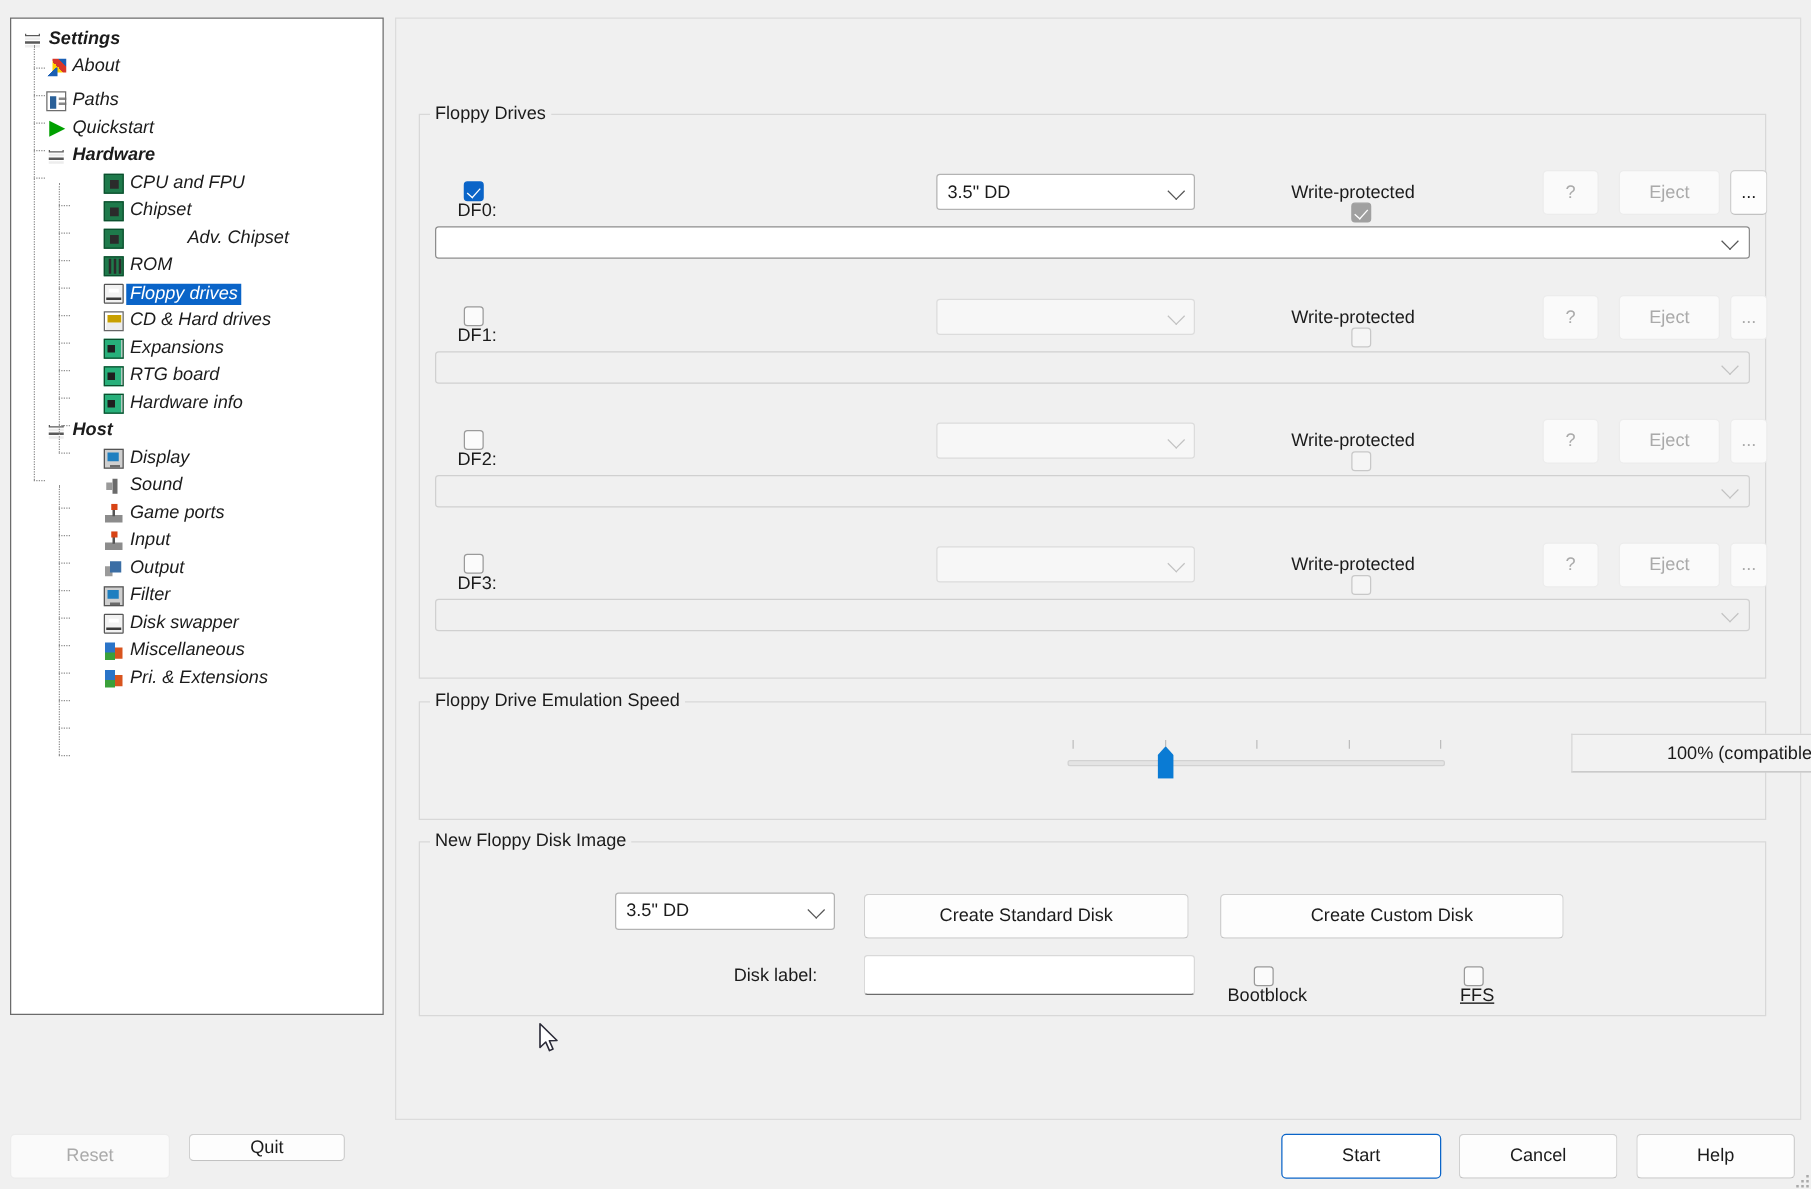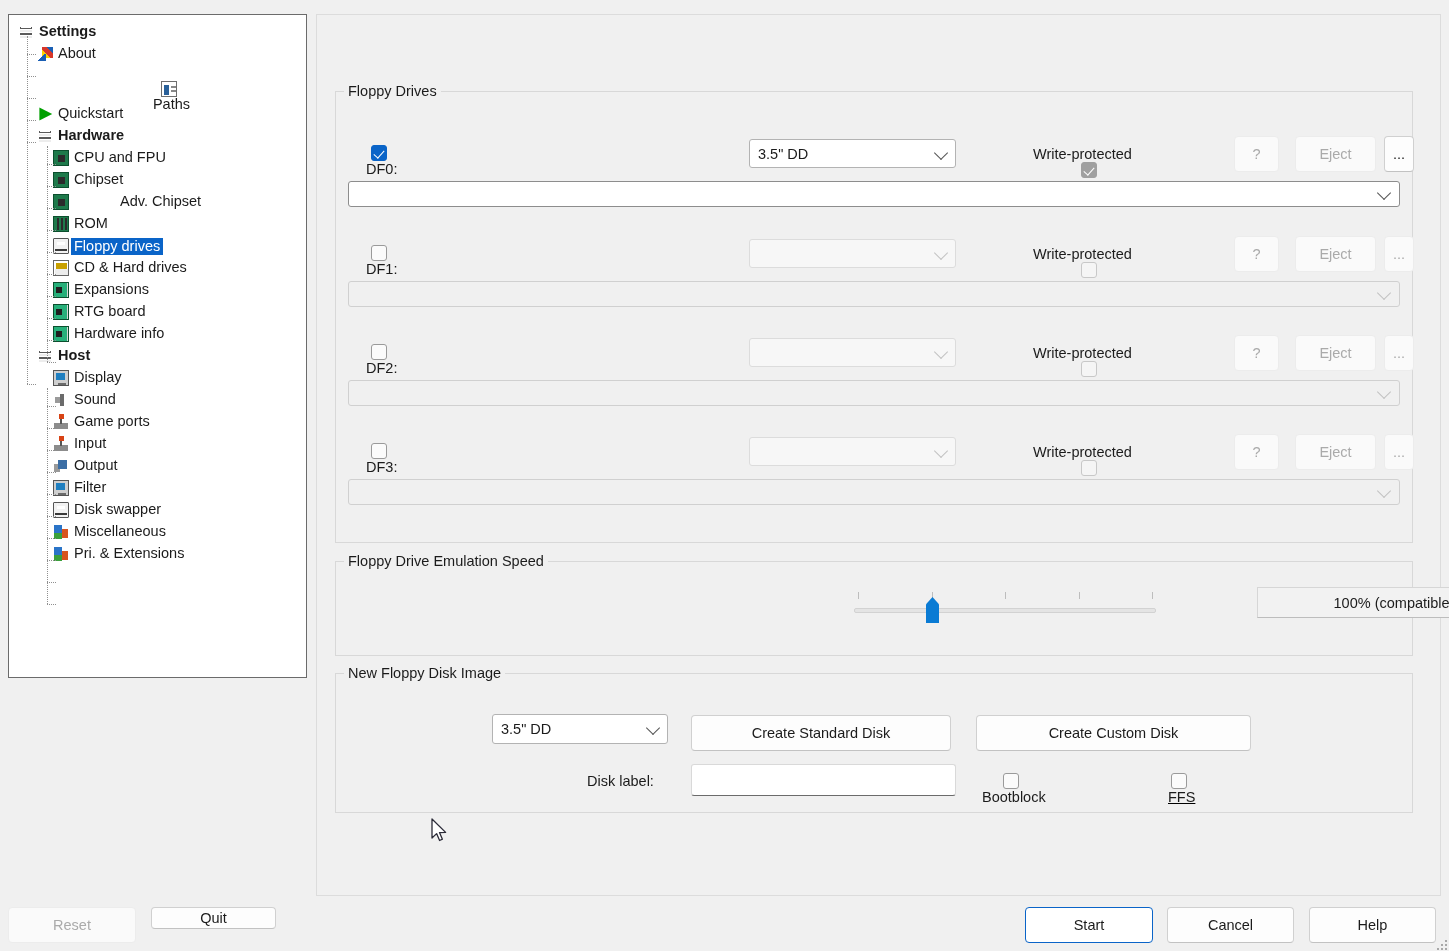--- a/index.html
+++ b/index.html
@@ -11,25 +11,26 @@
     position: relative;
     width: 1449px; height: 951px;
     background: #f0f0f0;
     overflow: hidden;
   }
 
   
   #tree-panel {
     position: absolute;
     left: 8px; top: 14px;
-    width: 299px; height: 664px;
+    width: 299px; height: 798px;
     background: #ffffff;
     border: 1px solid #6b6b6b;
     box-sizing: border-box;
     overflow: hidden;
+    font-style: italic;
   }
   .tree-row {
     position: relative;
     display: flex;
     align-items: center;
     height: 22px;
     font-size: 14.5px;
     color: #1b1b1b;
     white-space: nowrap;
     cursor: default;
@@ -44,21 +45,21 @@
   .tree-row .lbl { line-height: 1; padding-bottom: 1px; }
   .tree-row.bold .lbl { font-weight: bold; }
   .tree-row.sel .lbl {
     background: #0a64c8;
     color: #ffffff;
     padding: 1px 3px 2px 3px;
     margin: -1px -3px -2px -3px;
   }
   .lvl0 { padding-left: 9px; }
   .lvl1 { padding-left: 28px; }
-  .lvl2 { padding-left: 44px; }
+  .lvl2 { padding-left: 74px; }
 
   
   .dots {
     position: absolute;
     border-left: 1px dotted #8f8f8f;
   }
   .dash {
     position: absolute;
     border-top: 1px dotted #8f8f8f;
   }
@@ -413,21 +414,21 @@
   <div id="tree-panel">
     <div id="tree-list">
         <div class="tree-row lvl0 bold" style="margin-top: 6px;">
           <span class="ico ic-disc"></span>
           <span class="lbl">Settings</span>
         </div>
         <div class="tree-row lvl1" style="margin-top: 0px;">
           <span class="ico ic-pencil"></span>
           <span class="lbl">About</span>
         </div>
-        <div class="tree-row lvl1" style="margin-top: 16px; flex-direction: column;">
+        <div class="tree-row lvl1" style="margin-top: 5px;">
           <span class="ico ic-paths"></span>
           <span class="lbl">Paths</span>
         </div>
         <div class="tree-row lvl1" style="margin-top: 0px;">
           <span class="ico ic-play"></span>
           <span class="lbl">Quickstart</span>
         </div>
         <div class="tree-row lvl1 bold" style="margin-top: 0px;">
           <span class="ico ic-disc"></span>
           <span class="lbl">Hardware</span>

